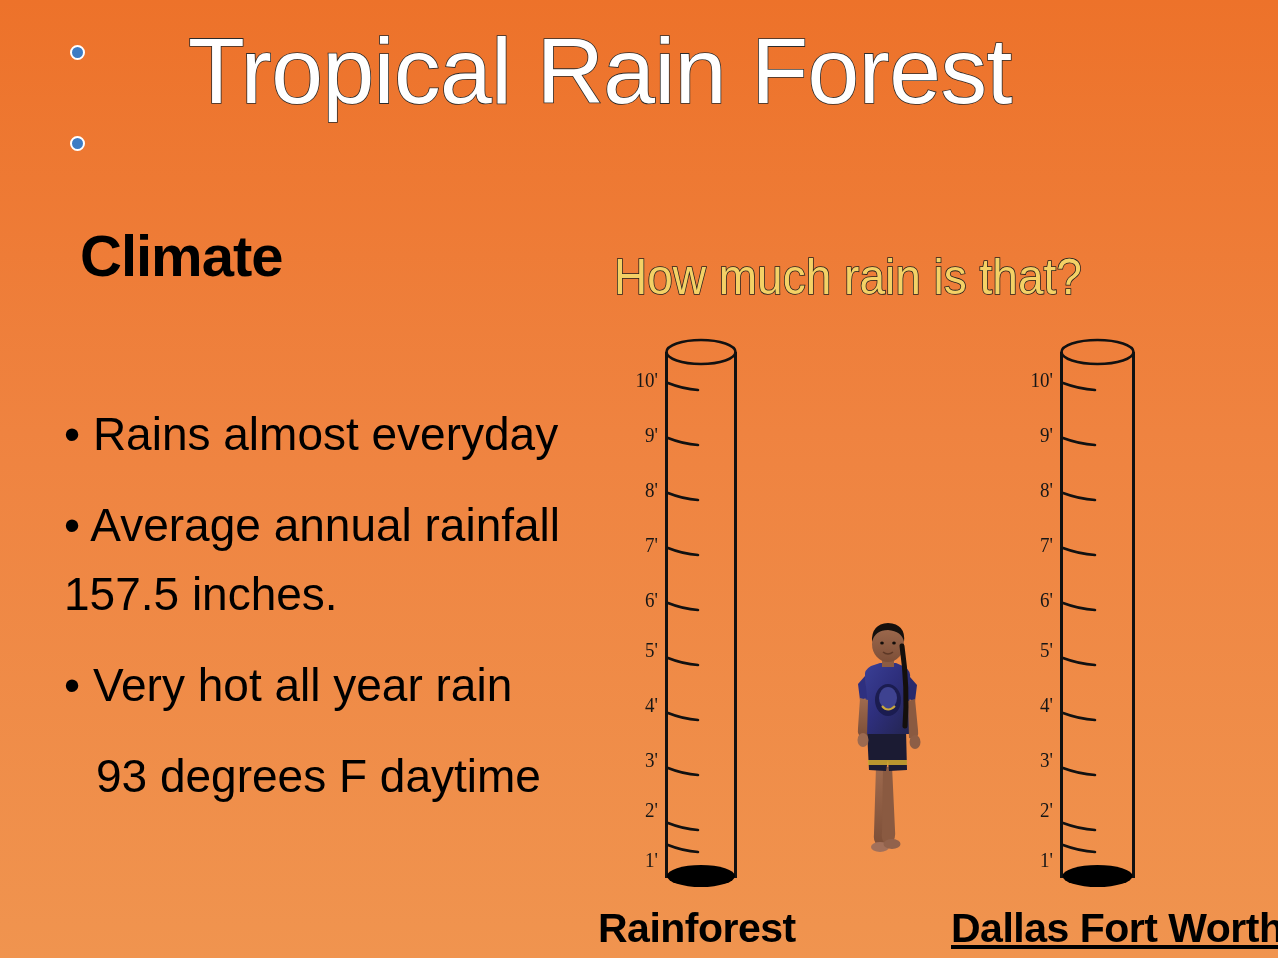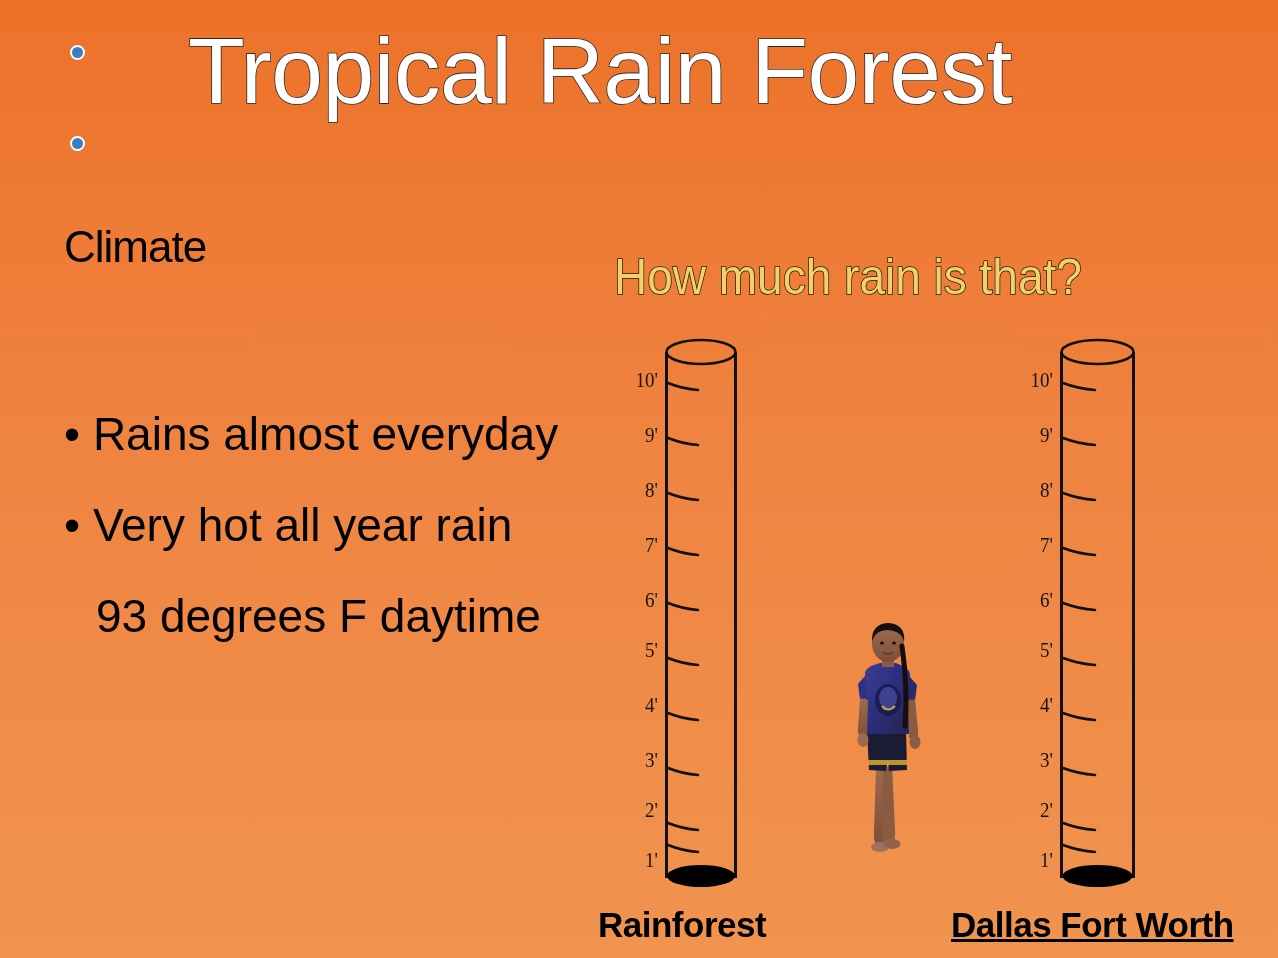--- a/index.html
+++ b/index.html
@@ -43,24 +43,24 @@
     letter-spacing: -0.5px;
     color: #ffffff;
     -webkit-text-stroke: 1.6px #2b2b2b;
     paint-order: stroke fill;
     white-space: nowrap;
   }
 
   
   #climate-heading {
     position: absolute;
-    left: 64px;
+    left: 80px;
     top: 222px;
-    font-size: 44px;
-    font-weight: normal;
+    font-size: 58px;
+    font-weight: bold;
     color: #000000;
     letter-spacing: -1px;
   }
 
   
   #climate-list {
     position: absolute;
     left: 64px;
     top: 400px;
     width: 540px;
@@ -92,21 +92,21 @@
     paint-order: stroke fill;
     white-space: nowrap;
   }
 
   
   .cylinder-group { position: absolute; }
   .cyl-svg { display: block; }
   .cyl-caption {
     position: absolute;
     top: 905px;
-    font-size: 35px;
+    font-size: 41px;
     font-weight: bold;
     color: #000;
     white-space: nowrap;
     letter-spacing: -0.5px;
   }
 
   .tick-label {
     position: absolute;
     font-family: "Liberation Serif", serif;
     font-size: 19px;
@@ -126,20 +126,22 @@
 
   <div id="bullet-a" class="title-bullet"></div>
   <div id="bullet-b" class="title-bullet"></div>
 
   <div id="page-title">Tropical Rain Forest</div>
 
   <div id="climate-heading">Climate</div>
 
   <div id="climate-list">
     <div class="clitem">• Rains almost everyday</div>
+    <div class="clitem">• Average annual rainfall
+157.5 inches.</div>
     <div class="clitem">• Very hot all year rain</div>
     <div class="clitem sub">93 degrees F daytime</div>
   </div>
 
   <div id="rain-question">How much rain is that?</div>
 
   <div class="cylinder-group" id="cyl-left" style="left:665px; top:338px;">
     <svg class="cyl-svg" width="72" height="552" viewBox="0 0 72 552">
 
       <line x1="1.5" y1="14" x2="1.5" y2="540" stroke="#111" stroke-width="3"></line>

